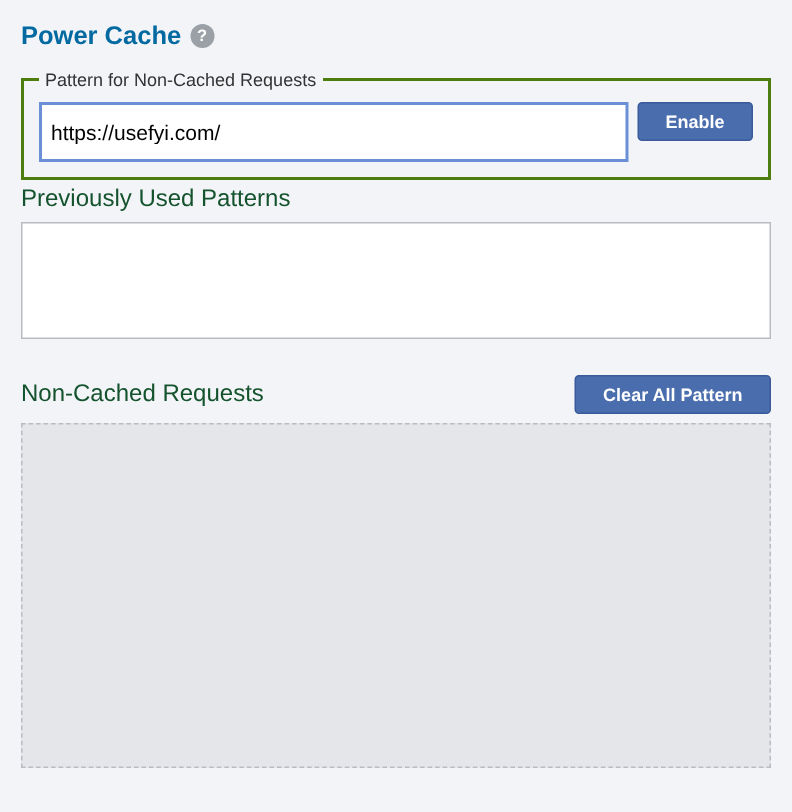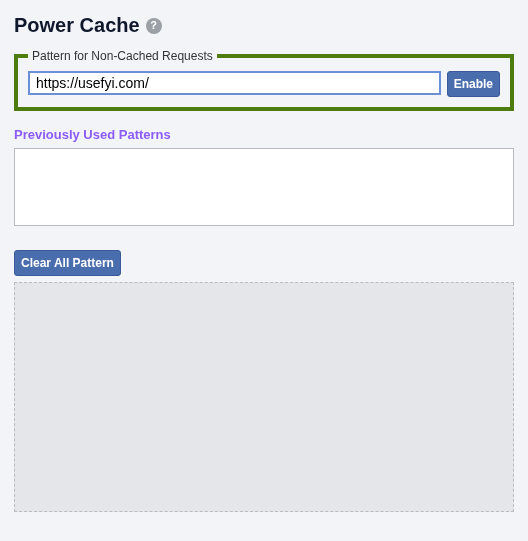--- a/index.html
+++ b/index.html
@@ -12,87 +12,87 @@
       font-size: 13px;
       color: #000;
     }
     .title-row {
       display: flex;
       align-items: center;
       gap: 6px;
       margin-bottom: 12px;
     }
     .title {
-      color: #0f172a;
+      color: #0369a1;
       font-weight: bold;
-      font-size: 20px;
+      font-size: 17px;
     }
     .help-icon {
       width: 16px;
       height: 16px;
       border-radius: 50%;
       background: #9aa0a6;
       color: #fff;
       font-size: 11px;
       font-weight: bold;
       display: flex;
       align-items: center;
       justify-content: center;
       line-height: 1;
     }
     fieldset.pattern-group {
-      border: 4px solid #4d7c0f;
+      border: 2px solid #4d7c0f;
       padding: 8px 10px 10px 10px;
-      margin-bottom: 16px;
+      margin-bottom: 4px;
     }
     fieldset.pattern-group legend {
       font-size: 12px;
       color: #333;
       padding: 0 4px;
     }
     .input-row {
       display: flex;
       align-items: stretch;
       gap: 6px;
     }
     .url-input {
       flex: 1;
       border: 2px solid #6a8fd6;
       background: #fff;
       padding: 4px 6px;
       font-size: 14px;
       font-family: Arial, Helvetica, sans-serif;
       outline: none;
-      height: 24px;
+      height: 40px;
     }
     .btn {
       background: #4a6dad;
       color: #fff;
       border: 1px solid #3a5a99;
       border-radius: 3px;
       font-size: 12px;
       font-weight: bold;
-      padding: 4px 6px;
+      padding: 4px 18px;
       cursor: pointer;
       white-space: nowrap;
       height: 26px;
       display: flex;
       align-items: center;
     }
 
     .section-header {
       display: flex;
       justify-content: space-between;
       align-items: center;
       margin-bottom: 6px;
     }
     .section-title {
-      font-weight: bold;
-      font-size: 13px;
-      color: #8b5cf6;
+      font-weight: normal;
+      font-size: 16px;
+      color: #14532d;
     }
 
     .patterns-box {
       border: 1px solid #b8bcc2;
       background: #fff;
       height: 78px;
       margin-bottom: 24px;
     }
 
     .requests-box {
@@ -116,15 +116,16 @@
     <button class="btn">Enable</button>
   </div>
 </fieldset>
 
 <div class="section-header">
   <span class="section-title">Previously Used Patterns</span>
 </div>
 <div class="patterns-box"></div>
 
 <div class="section-header">
+  <span class="section-title">Non-Cached Requests</span>
   <button class="btn">Clear All Pattern</button>
 </div>
 <div class="requests-box"></div>
 
 </body></html>

